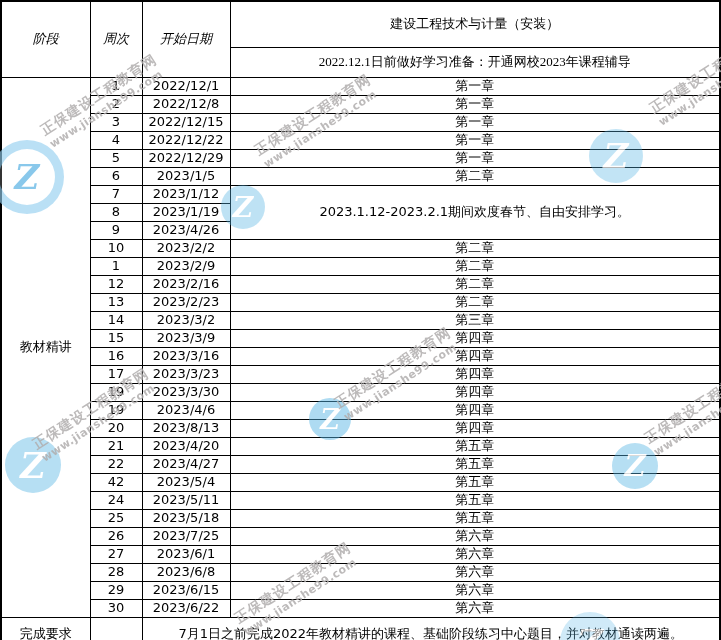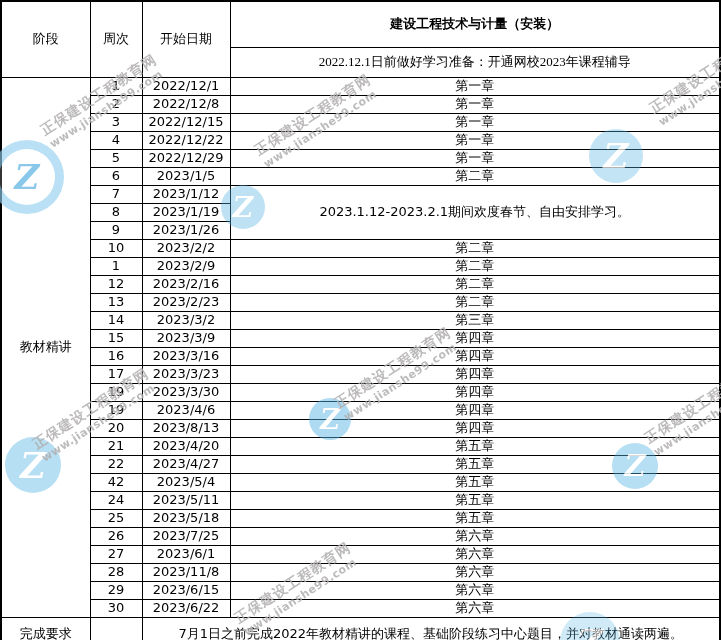--- a/index.html
+++ b/index.html
@@ -29,23 +29,23 @@
     white-space:nowrap;
   }
   col.c-stage{width:89px;}
   col.c-week{width:52px;}
   col.c-date{width:88px;}
   col.c-content{width:490px;}
   tr.hdr-title{height:46px;}
   tr.hdr-sub{height:30px;font-family:Liberation Serif, serif;}
   tr.data-row{height:18px;}
   tr.footer-row{height:35px;}
-  td.course-title{font-size:15px;font-weight:bold;}
+  td.course-title{font-size:15px;font-weight:normal;}
   td.prep-note{text-align:left;padding-left:3px;font-size:14px;}
-  td.hdr-cell{font-size:14px;}
+  td.hdr-cell{font-size:14px;font-style:italic;}
   td.stage-cell{font-size:14px;}
   td.holiday-cell{font-size:13px;}
   td.footer-note-cell{font-size:13px;}
 
   
   .wm-layer{position:absolute;left:0;top:0;width:721px;height:640px;pointer-events:none;}
   .wm-text{
     position:absolute;
     transform:rotate(-33deg);
     transform-origin:0 50%;
@@ -123,21 +123,21 @@
           <td>7</td>
           <td>2023/1/12</td>
           <td class="holiday-cell" rowspan="3">2023.1.12-2023.2.1期间欢度春节、自由安排学习。</td>
         </tr>
         <tr class="data-row">
           <td>8</td>
           <td>2023/1/19</td>
         </tr>
         <tr class="data-row">
           <td>9</td>
-          <td>2023/1/26</td>
+          <td>2023/4/26</td>
         </tr>
         <tr class="data-row">
           <td>10</td>
           <td>2023/2/2</td>
           <td>第二章</td>
         </tr>
         <tr class="data-row">
           <td>1</td>
           <td>2023/2/9</td>
           <td>第二章</td>
@@ -217,21 +217,21 @@
           <td>2023/7/25</td>
           <td>第六章</td>
         </tr>
         <tr class="data-row">
           <td>27</td>
           <td>2023/6/1</td>
           <td>第六章</td>
         </tr>
         <tr class="data-row">
           <td>28</td>
-          <td>2023/11/8</td>
+          <td>2023/6/8</td>
           <td>第六章</td>
         </tr>
         <tr class="data-row">
           <td>29</td>
           <td>2023/6/15</td>
           <td>第六章</td>
         </tr>
         <tr class="data-row">
           <td>30</td>
           <td>2023/6/22</td>

